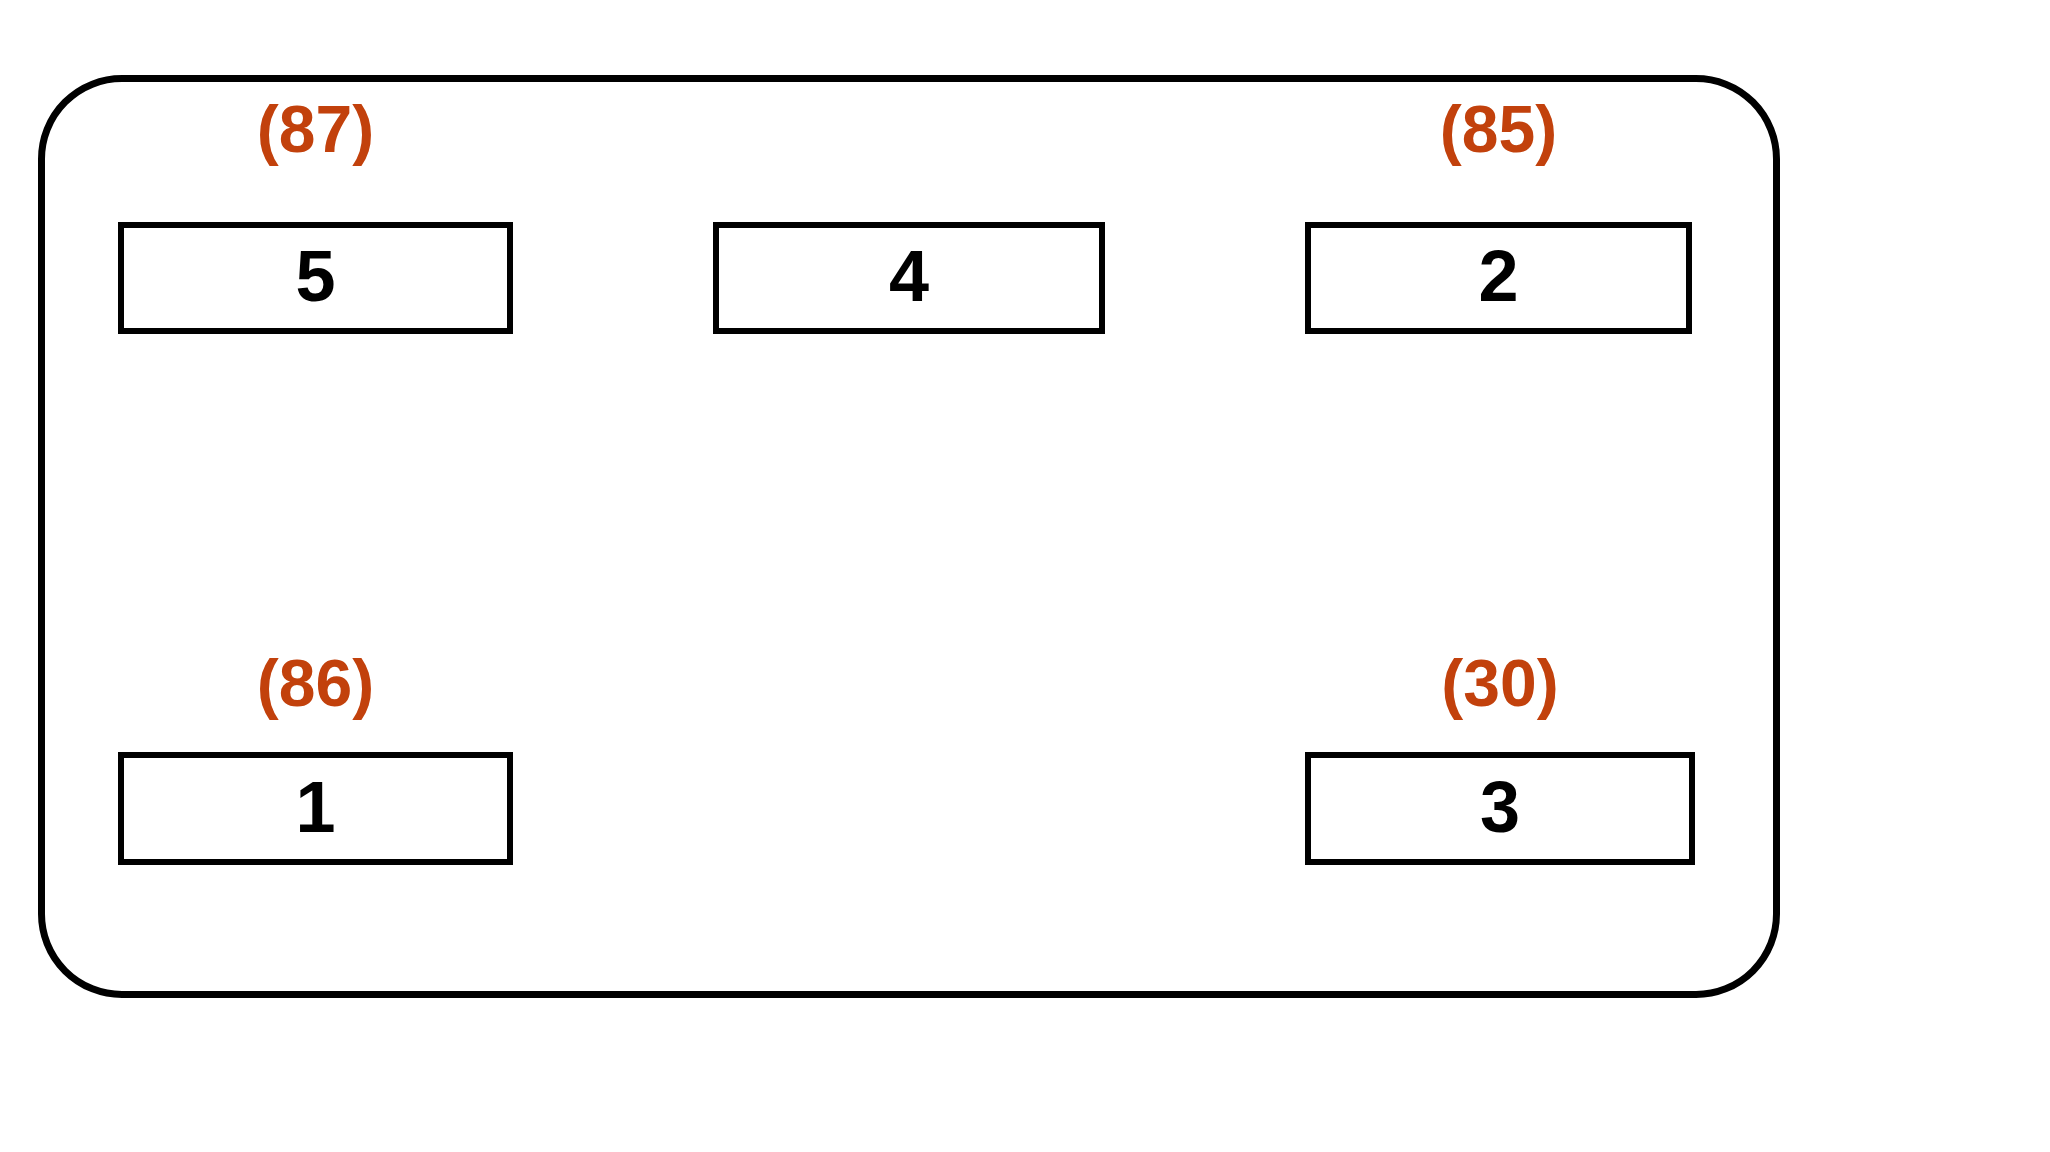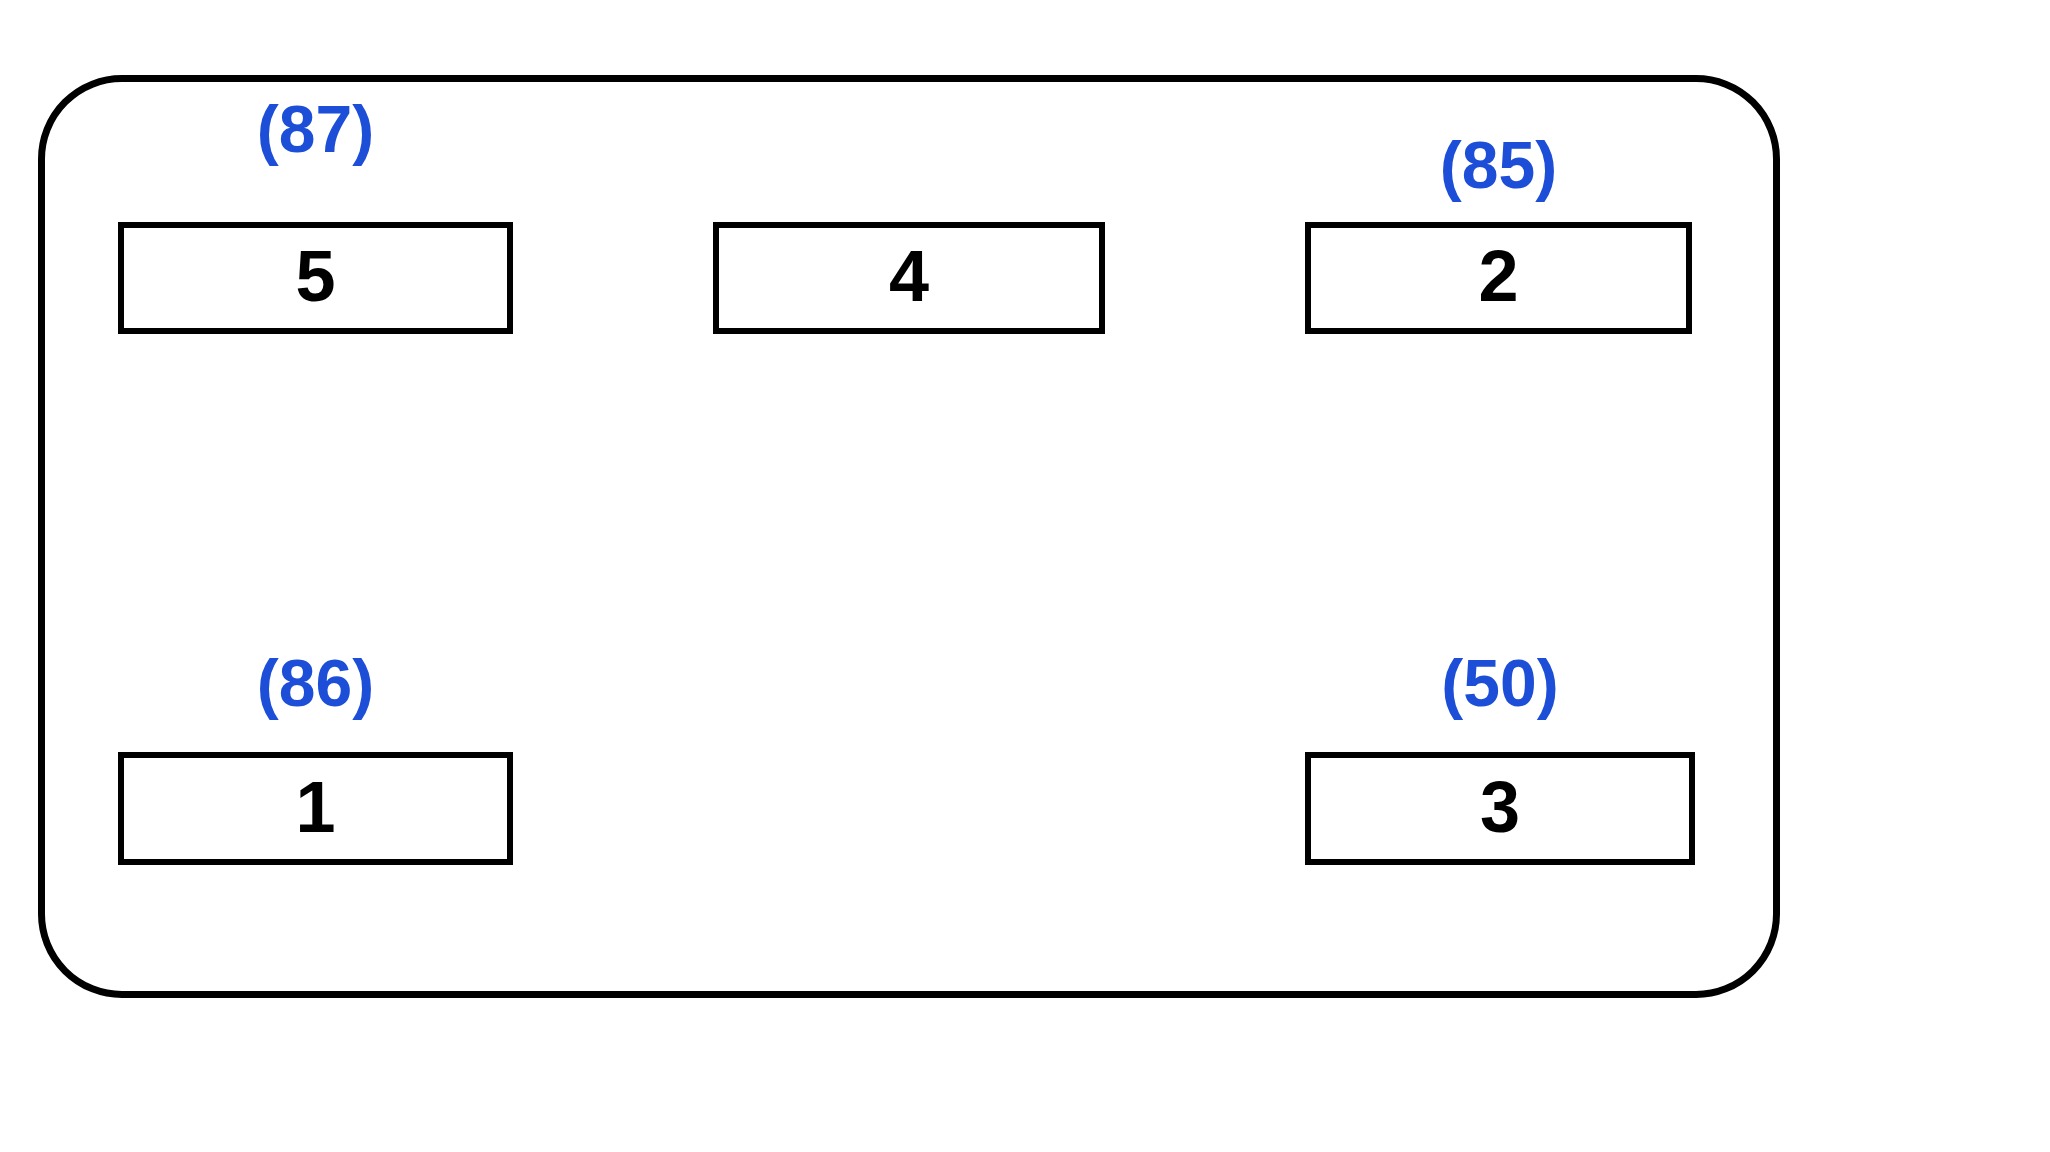--- a/index.html
+++ b/index.html
@@ -59,35 +59,35 @@
     top: -2px;
   }
 
   
   .terminal-label {
     position: absolute;
     font-family: "Liberation Sans", sans-serif;
     font-weight: bold;
     font-size: 66px;
     line-height: 1;
-    color: #1d4ed8;
+    color: #c2410c;
     text-align: center;
     white-space: nowrap;
   }
 
   
 
   
   #label-87   { left: 118px;  top: 96px;  width: 395px; }
   #term-87    { left: 118px;  top: 222px; width: 395px; height: 112px; }
 
   #label-87a  { left: 713px;  top: 96px;  width: 392px; }
   #term-87a   { left: 713px;  top: 222px; width: 392px; height: 112px; }
 
-  #label-85   { left: 1305px; top: 96px;  width: 387px; margin-top: 36px; }
+  #label-85   { left: 1305px; top: 96px;  width: 387px; }
   #term-85    { left: 1305px; top: 222px; width: 387px; height: 112px; }
 
   
   #label-86   { left: 118px;  top: 650px; width: 395px; }
   #term-86    { left: 118px;  top: 752px; width: 395px; height: 113px; }
 
   #label-30   { left: 1305px; top: 650px; width: 390px; }
   #term-30    { left: 1305px; top: 752px; width: 390px; height: 113px; }
 
   
@@ -123,19 +123,19 @@
   <div class="terminal-label" id="label-85">(85)</div>
   <div class="terminal" id="term-85">
     <span class="terminal-number">2</span>
   </div>
 
   <div class="terminal-label" id="label-86">(86)</div>
   <div class="terminal" id="term-86">
     <span class="terminal-number">1</span>
   </div>
 
-  <div class="terminal-label" id="label-30">(50)</div>
+  <div class="terminal-label" id="label-30">(30)</div>
   <div class="terminal" id="term-30">
     <span class="terminal-number">3</span>
   </div>
 
 
 </div>
 
 </body></html>

